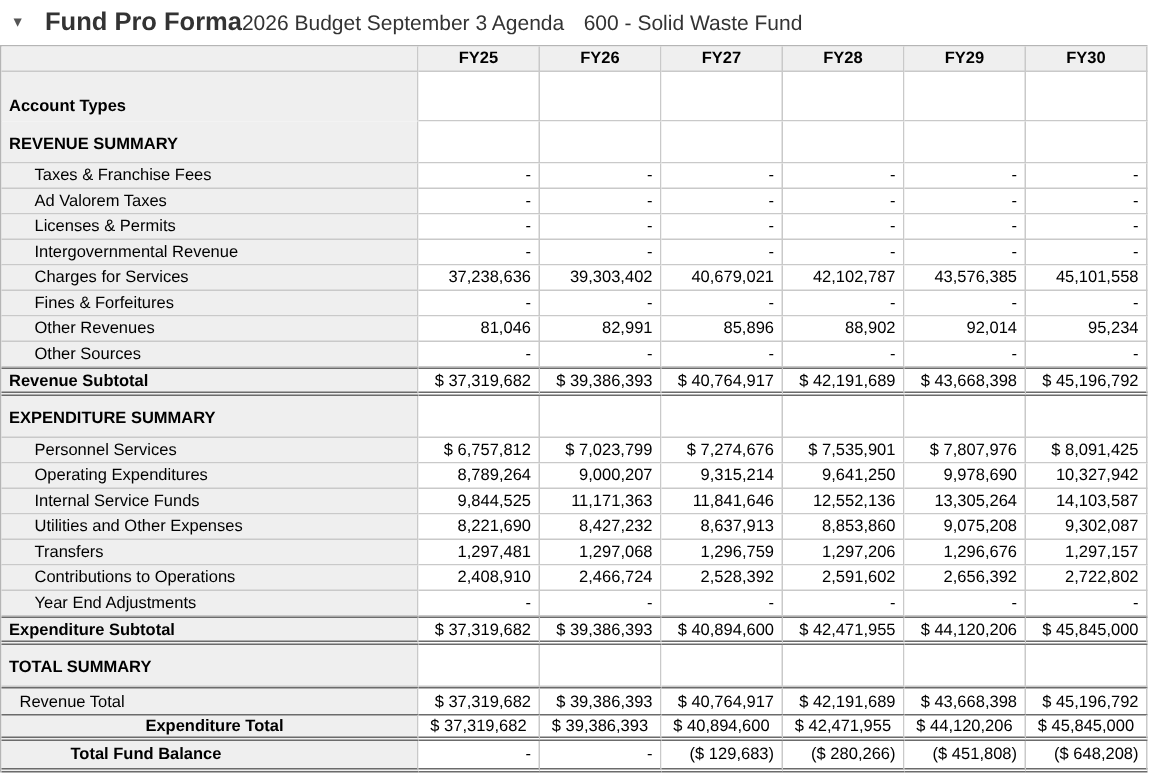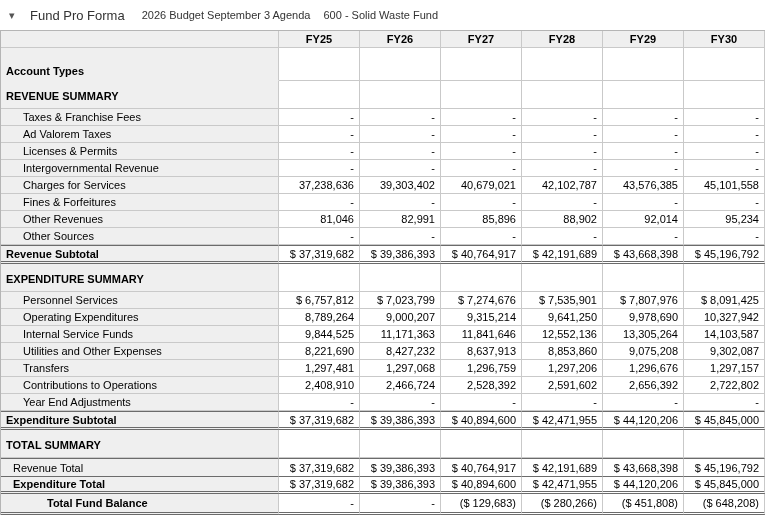--- a/index.html
+++ b/index.html
@@ -19,24 +19,24 @@
     color:var(--text);
   }
   
   .titlebar{
     height:30px;display:flex;align-items:center;padding-left:9px;background:#fff;
   }
   .caret{
     width:21px;color:#555;font-size:11px;line-height:1;cursor:pointer;user-select:none;
   }
   .title{
-    font-size:13px;font-weight:normal;color:var(--title-text);margin-right:17px;white-space:nowrap;
+    font-size:17px;font-weight:bold;color:var(--title-text);white-space:nowrap;
   }
   .subtitle{
-    font-size:11px;color:var(--title-text);margin-right:13px;white-space:nowrap;
+    font-size:14px;color:var(--title-text);margin-right:13px;white-space:nowrap;
   }
   
   table{
     border-collapse:separate;border-spacing:0;table-layout:fixed;
     width:764px;font-size:11px;color:var(--text);
     border-top:1px solid var(--outer-border);
     border-left:1px solid var(--outer-border);
   }
   col.label-col{width:278px}
   col.data-col{width:81px}
@@ -68,20 +68,21 @@
   .r-total td{
     height:18px;vertical-align:middle;
     border-top:1px solid var(--dark-border);
     border-bottom:none;
   }
   .r-total td.lbl{font-weight:normal;padding-left:12px;}
   .r-total_end td{
     height:18px;vertical-align:middle;
     border-top:1px solid var(--dark-border);
     border-bottom:3px double var(--dark-border);
+    text-align:center;
   }
   .r-total_end td.lbl{font-weight:bold;padding-left:12px;}
   .r-balance td{
     height:21px;vertical-align:middle;
     border-bottom:3px double var(--dark-border);
   }
   .r-balance td.lbl{font-weight:bold;padding-left:46px;}
 </style>
 </head>
 <body>

